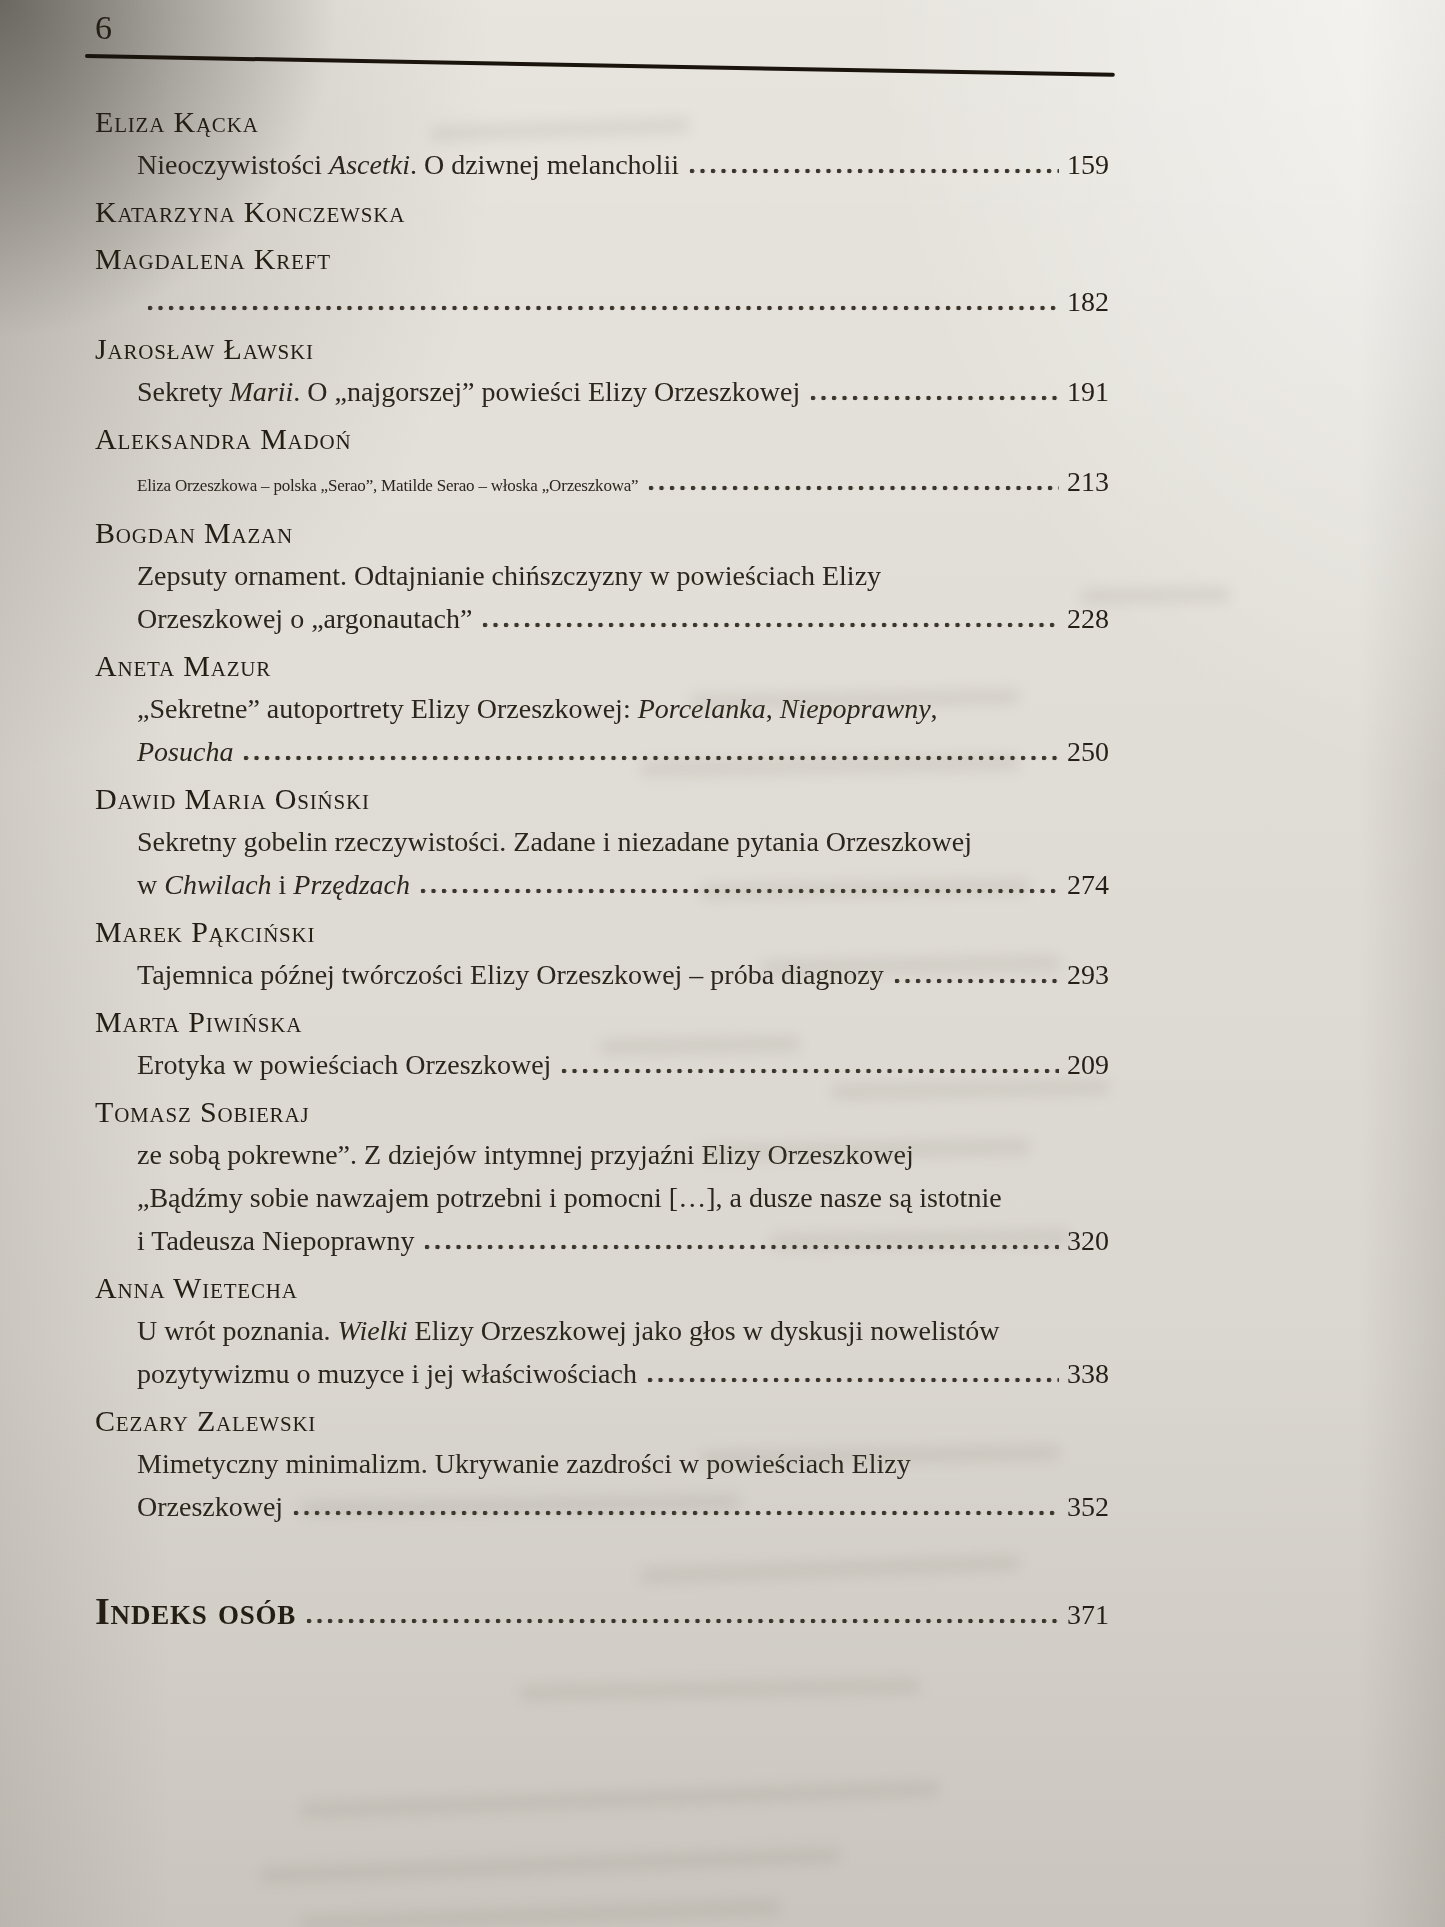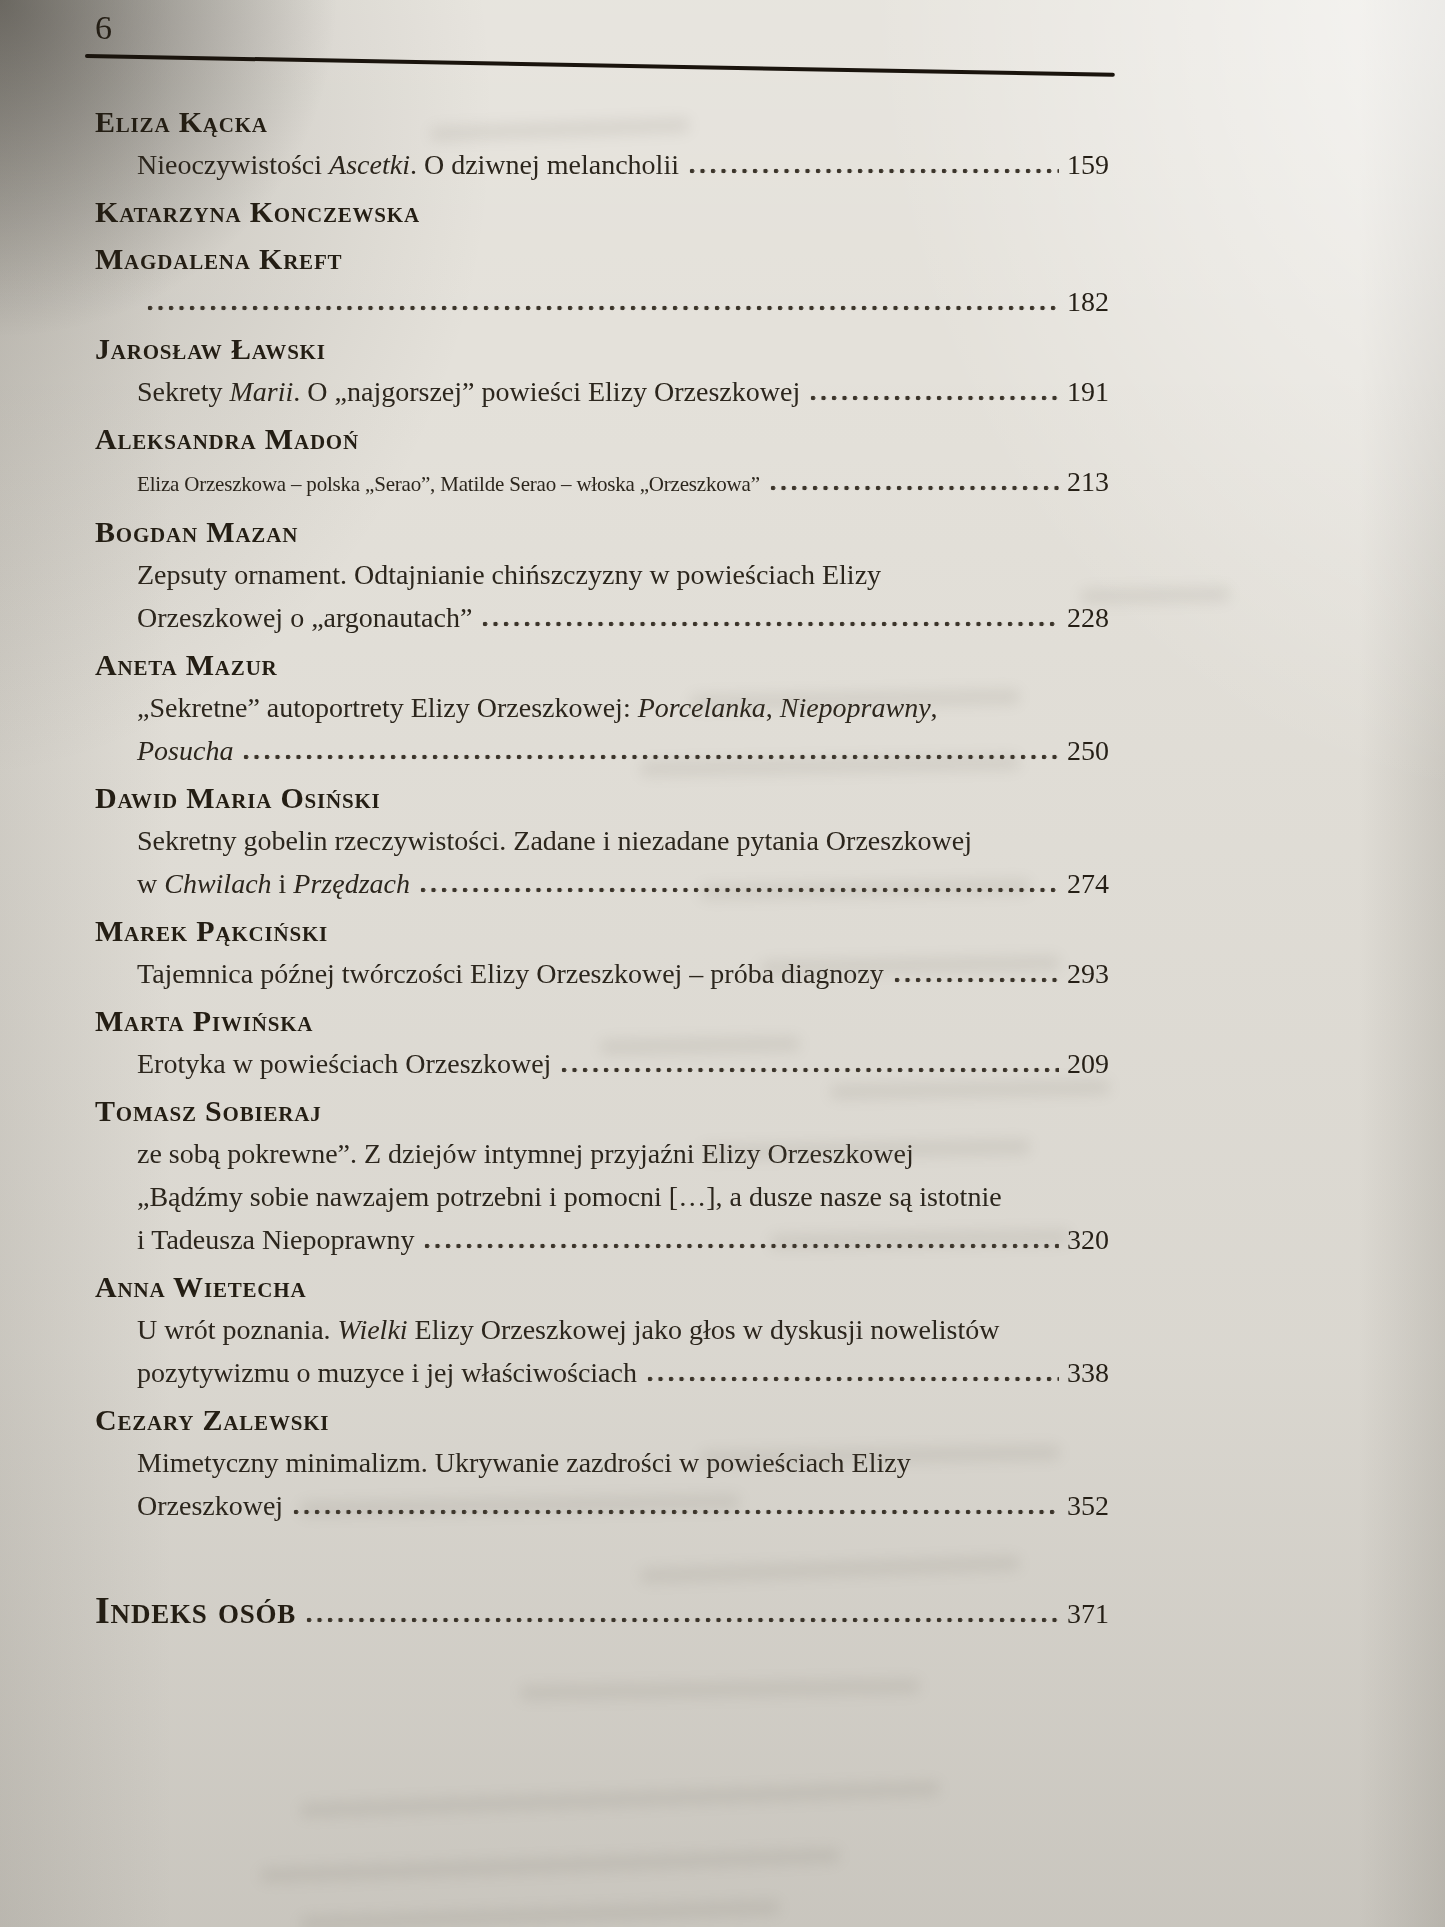--- a/index.html
+++ b/index.html
@@ -23,27 +23,27 @@
   .page-number{font-size:34px;line-height:40px;color:#241e15;}
   .rule{
     position:absolute;left:-10px;top:46px;width:1030px;height:3.5px;
     background:#1a140d;border-radius:2px;
     transform:rotate(1.05deg);transform-origin:left center;
   }
   .toc{margin-top:52px;}
   .entry{margin-bottom:4px;}
   .entry.spaced{margin-top:62px;}
   .author{
-    font-variant:small-caps;font-weight:700;font-size:30px;line-height:43px;
+    font-variant:small-caps;font-weight:400;font-size:30px;line-height:43px;
     letter-spacing:0.8px;color:#241e14;
   }
   .line{display:flex;align-items:baseline;font-size:28px;line-height:43px;color:#2c261d;}
   .line.indent{padding-left:42px;}
   .line.caps .txt{font-variant:small-caps;font-weight:600;font-size:38px;letter-spacing:0.8px;color:#241e14;}
-  .line.condensed .txt{font-size:21px;letter-spacing:-0.2px;text-align:center;}
+  .line.condensed .txt{font-size:17px;letter-spacing:-0.2px;text-align:center;}
   .txt{white-space:nowrap;}
   .txt em{font-style:italic;}
   .dots{
     flex:1 1 auto;min-width:22px;height:6px;
     margin:0 6px 0 10px;
     background-image:radial-gradient(circle at 3px 3px, #3b342a 2px, rgba(0,0,0,0) 2.6px);
     background-size:10.5px 6px;background-repeat:repeat-x;background-position:0 0;
   }
   .pg{font-size:28px;white-space:nowrap;color:#251f16;margin-left:2px;}
   .ghost{

